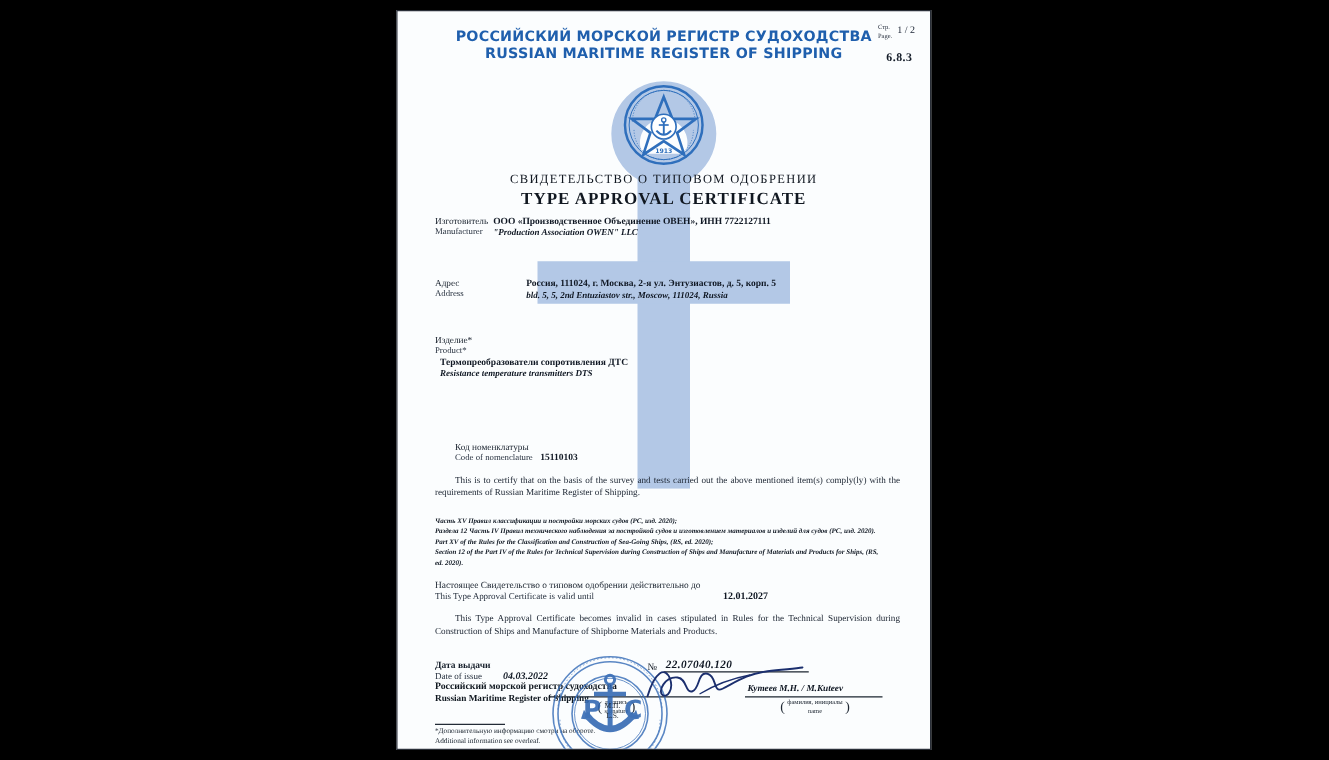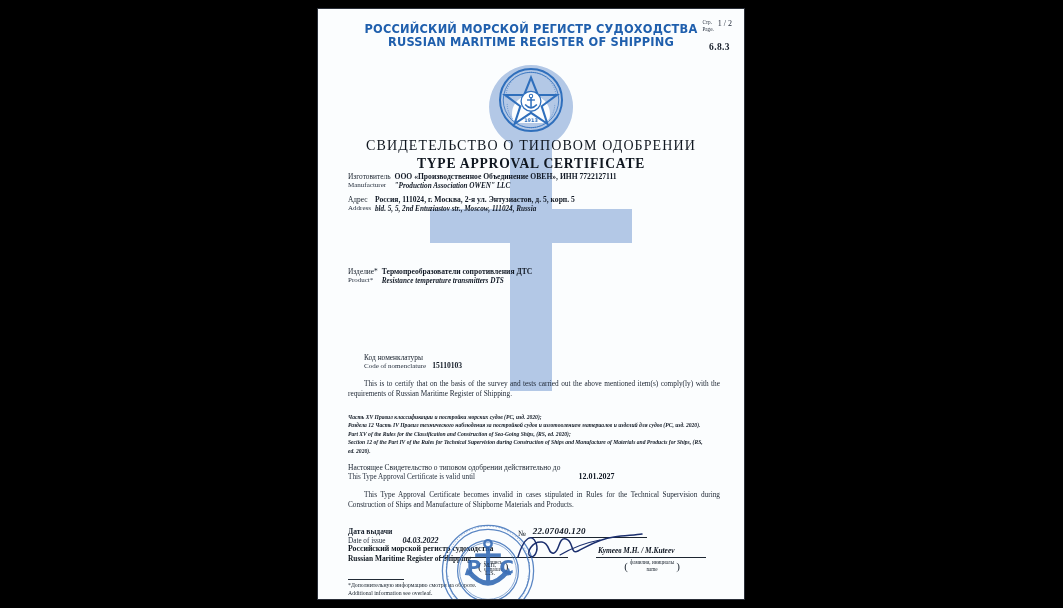--- a/index.html
+++ b/index.html
@@ -111,21 +111,21 @@
 
   
   .maintitle {
     position: absolute;
     left: 0; right: 0;
     top: 128px;
     text-align: center;
     z-index: 2;
   }
   .mt-ru {
-    font-size: 14px;
+    font-size: 10px;
     color: #101720;
     letter-spacing: 1.1px;
     line-height: 1.3;
   }
   .mt-en {
     font-size: 13.6px;
     color: #101720;
     letter-spacing: 0.8px;
     font-weight: bold;
     line-height: 1.3;
@@ -158,22 +158,22 @@
   .fv .en {
     font-size: 7.2px;
     font-weight: bold;
     font-style: italic;
     color: #101824;
     display: block;
     white-space: nowrap;
   }
 
   #f-manufacturer { left: 30px; top: 163px; }
-  #f-address      { left: 30px; top: 186px; }
-  #f-product      { left: 30px; top: 258px; }
+  #f-address      { left: 30px; top: 213px; gap: 46px; }
+  #f-product      { left: 30px; top: 258px; flex-direction: column; }
   #f-nomen        { left: 46px; top: 344px; }
   #f-nomen .fv    { margin-left: 6px; align-self: flex-end; padding-bottom: 0.5px;}
 
   
   .para {
     position: absolute;
     left: 30px;
     width: 372px;
     z-index: 2;
     text-align: justify;

